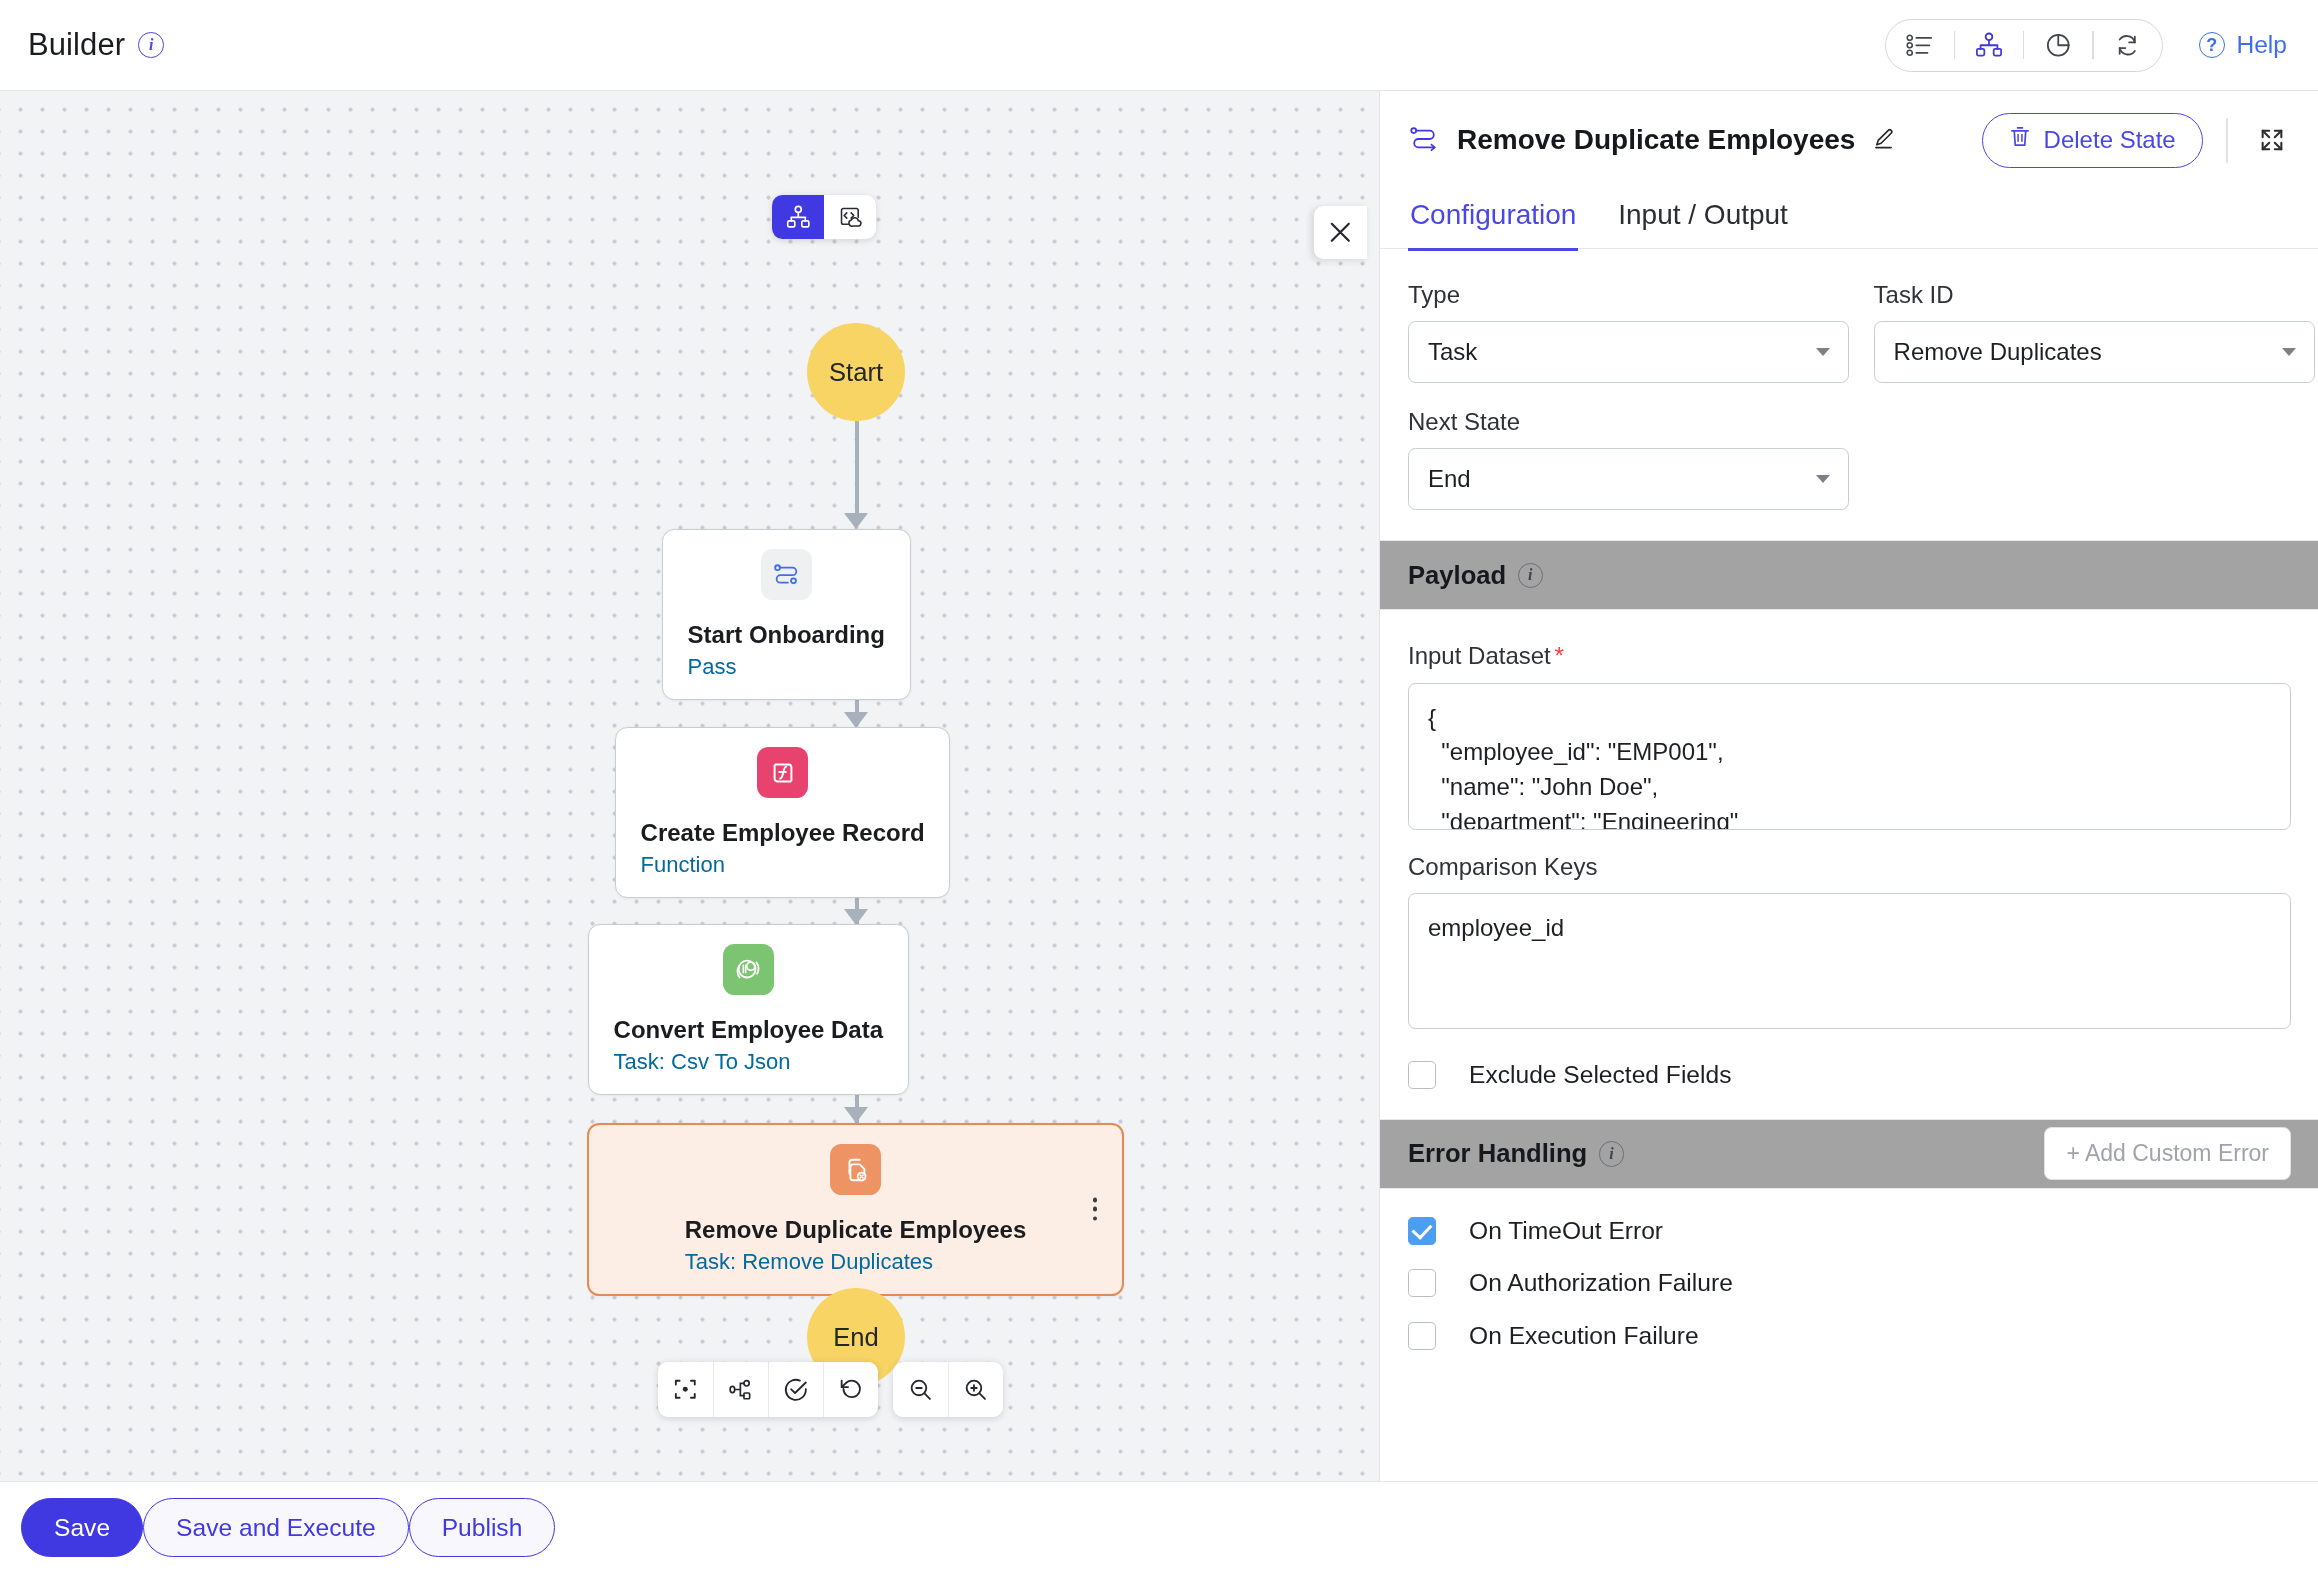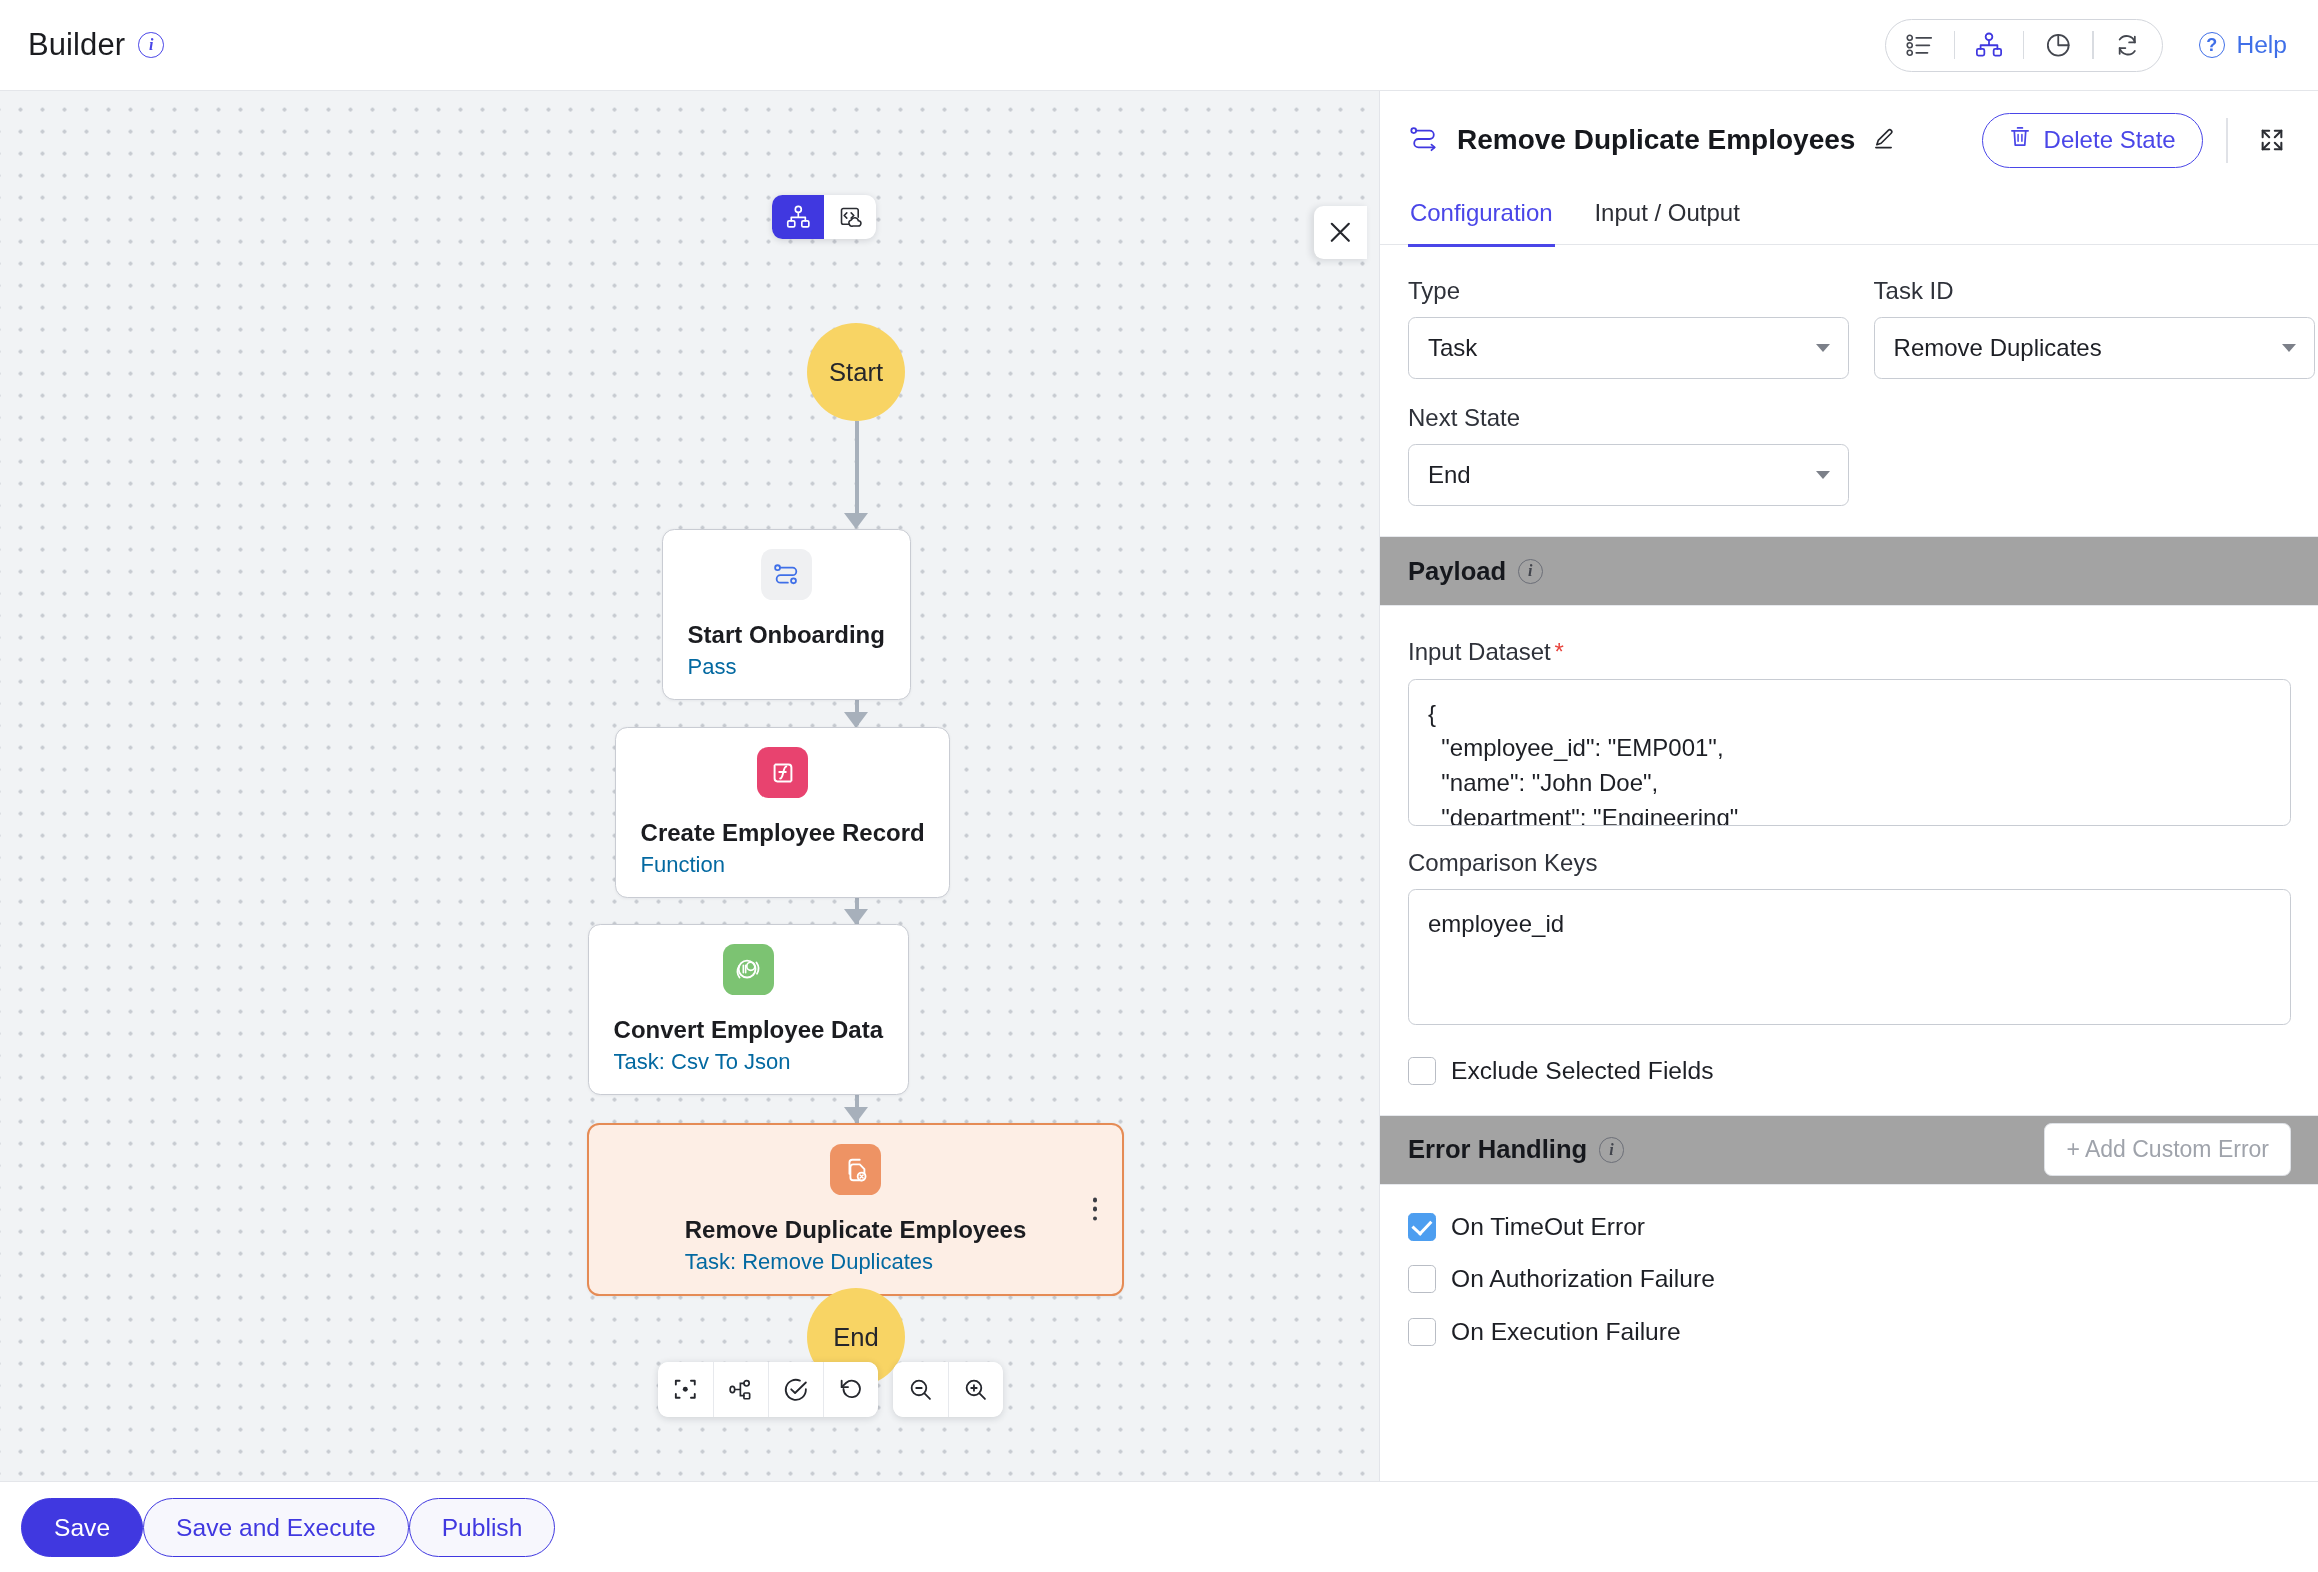--- a/index.html
+++ b/index.html
@@ -161,21 +161,21 @@
     display: flex; align-items: center; gap: 12.3px;
     height: 55px; padding: 0 26.5px; border-radius: 28px;
     border: 1.9px solid #4a46e8; color: #4a46e8; background: #fff;
     font-size: 24px; cursor: pointer; white-space: nowrap;
   }
   .head-sep { width: 1.3px; height: 45px; background: #e0e2e7; margin: 0 23px; }
   .expand-btn { width: 42px; height: 42px; display: flex; align-items: center; justify-content: center; cursor: pointer; }
 
   .tabs { display: flex; gap: 38px; padding: 0 28px; border-bottom: 1.4px solid #e4e6ea; flex: 0 0 auto; }
   .tab {
-    padding: 9.5px 1.9px 17px; font-size: 24px; color: #2c2e35; cursor: pointer;
+    padding: 9.5px 1.9px 17px; font-size: 28px; color: #2c2e35; cursor: pointer;
     border-bottom: 3.8px solid transparent; margin-bottom: -2.4px;
   }
   .tab.active { color: #4a46e8; border-bottom-color: #4a46e8; }
 
   .panel-body { flex: 1; overflow: hidden; display: flex; flex-direction: column; }
 
   .form-pad { padding: 32px 28px 0; }
   .field-row { display: flex; gap: 24.6px; }
   .field { display: flex; flex-direction: column; gap: 12.3px; }
   .field.half { width: 441px; flex: 0 0 441px; }
@@ -207,21 +207,21 @@
   }
 
   .textarea {
     border: 1.4px solid #c8ccd3; border-radius: 7.6px; background: #fff;
     padding: 17px 19px; font-size: 24px; color: #1d1f25;
     white-space: pre; overflow: hidden; line-height: 1.45; cursor: text;
   }
   .ta-json { height: 147px; }
   .ta-keys { height: 136px; }
 
-  .checkrow { display: flex; align-items: center; gap: 15px; cursor: pointer; }
+  .checkrow { display: flex; align-items: center; gap: 33px; cursor: pointer; }
   .cbox {
     width: 28px; height: 28px; border: 1.9px solid #b9bdc5; border-radius: 4.7px;
     background: #fff; flex: 0 0 28px; display: flex; align-items: center; justify-content: center;
   }
   .cbox.checked { background: #4d9ef0; border-color: #4d9ef0; }
   .cbox.checked::after {
     content: ""; width: 8.5px; height: 15px; margin-top: -2.8px;
     border: solid #fff; border-width: 0 3px 3px 0; transform: rotate(43deg);
   }
   .checklabel { font-size: 24.6px; color: #1d1f25; }

